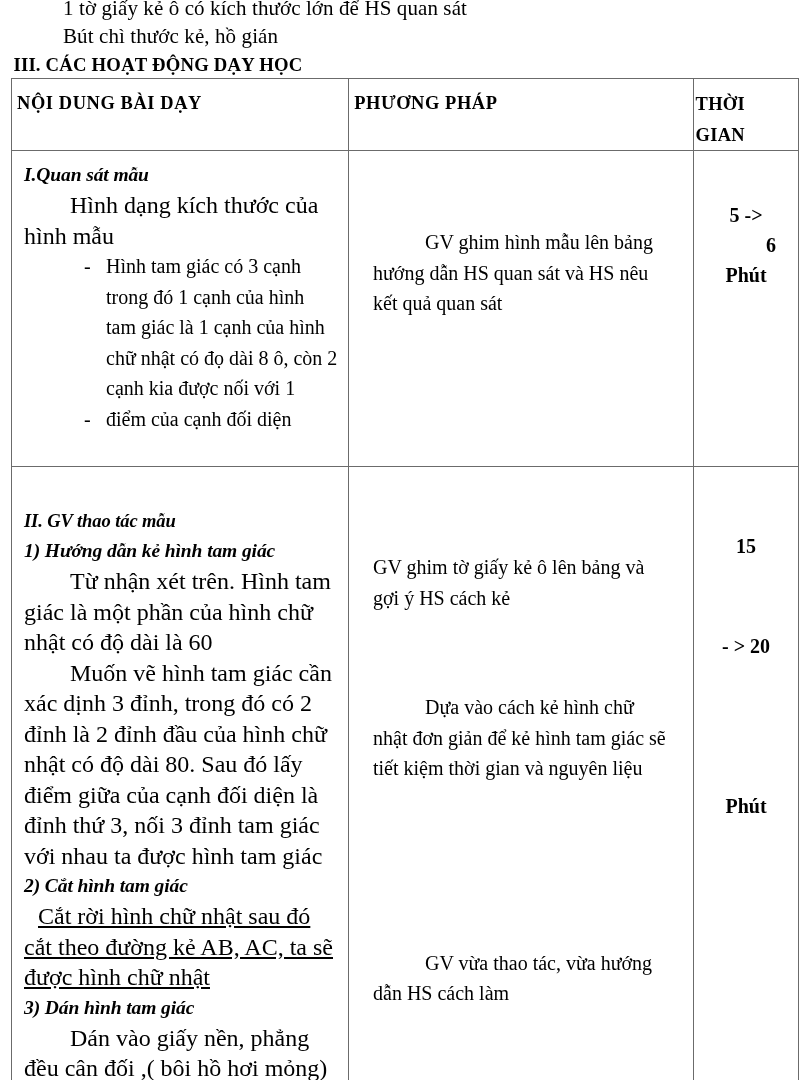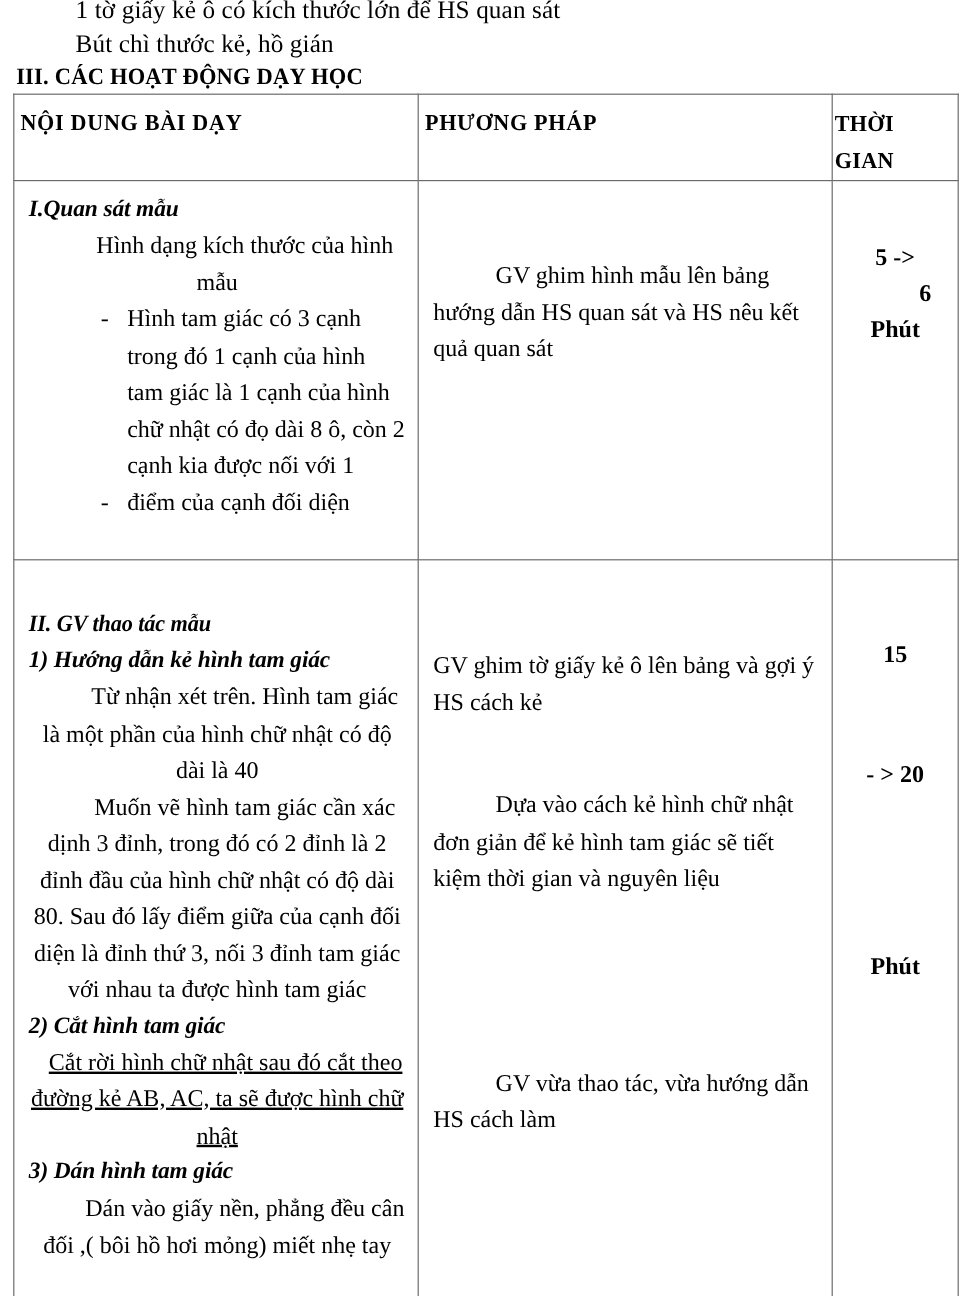--- a/index.html
+++ b/index.html
@@ -109,24 +109,23 @@
     margin: 0 0 0 0;
     letter-spacing: -0.1px;
   }
   .ital-head.tight {
     transform: scaleX(0.95);
     transform-origin: left center;
   }
 
   p.para {
     margin: 0;
-    font-size: 20px;
+    font-size: 24px;
     line-height: 30.5px;
     text-indent: 46px;
-    text-align: center;
   }
   p.para.smallind {
     text-indent: 14px;
     text-decoration: underline;
   }
 
   
   ul.dash-list {
     list-style: none;
     margin: 0;
@@ -140,21 +139,21 @@
     margin: 0;
   }
   ul.dash-list li .dash {
     position: absolute;
     left: 60px;
     top: 0;
   }
 
   
   p.mid {
-    margin: 0;
+    margin: 12px;
     font-size: 20px;
     line-height: 30.5px;
   }
   p.mid.ind {
     text-indent: 52px;
   }
 
   .spacer-55 { height: 55px; }
   .spacer-30 { height: 30px; }
   .spacer-64 { height: 64px; }
@@ -235,21 +234,21 @@
           </div>
         </td>
       </tr>
 
       <tr class="row2">
         <td>
           <div class="cell-pad">
             <div class="spacer-30"></div>
             <div class="ital-head tight">II. GV thao tác mẫu</div>
             <div class="ital-head">1)  Hướng dẫn kẻ hình tam giác</div>
-            <p class="para">Từ nhận xét trên. Hình tam giác là một phần của hình chữ nhật  có độ dài là 40</p>
+            <p class="para">Từ nhận xét trên. Hình tam giác là một phần của hình chữ nhật  có độ dài là 60</p>
             <p class="para">Muốn vẽ hình tam giác cần xác dịnh 3 đỉnh, trong đó có 2 đỉnh là 2 đỉnh đầu của hình chữ nhật có độ dài 80. Sau đó lấy điểm giữa của cạnh đối diện là đỉnh thứ 3, nối 3 đỉnh tam giác với nhau ta được hình tam giác</p>
             <div class="ital-head">2)  Cắt hình tam giác</div>
             <p class="para smallind">Cắt rời hình chữ nhật sau đó cắt theo đường kẻ AB, AC, ta sẽ được hình chữ nhật</p>
             <div class="ital-head">3) Dán hình tam giác</div>
             <p class="para">Dán vào giấy nền, phẳng đều cân đối ,( bôi hồ hơi mỏng) miết nhẹ tay</p>
           </div>
         </td>
         <td>
           <div class="cell-pad-mid">
             <div class="spacer-64"></div>

